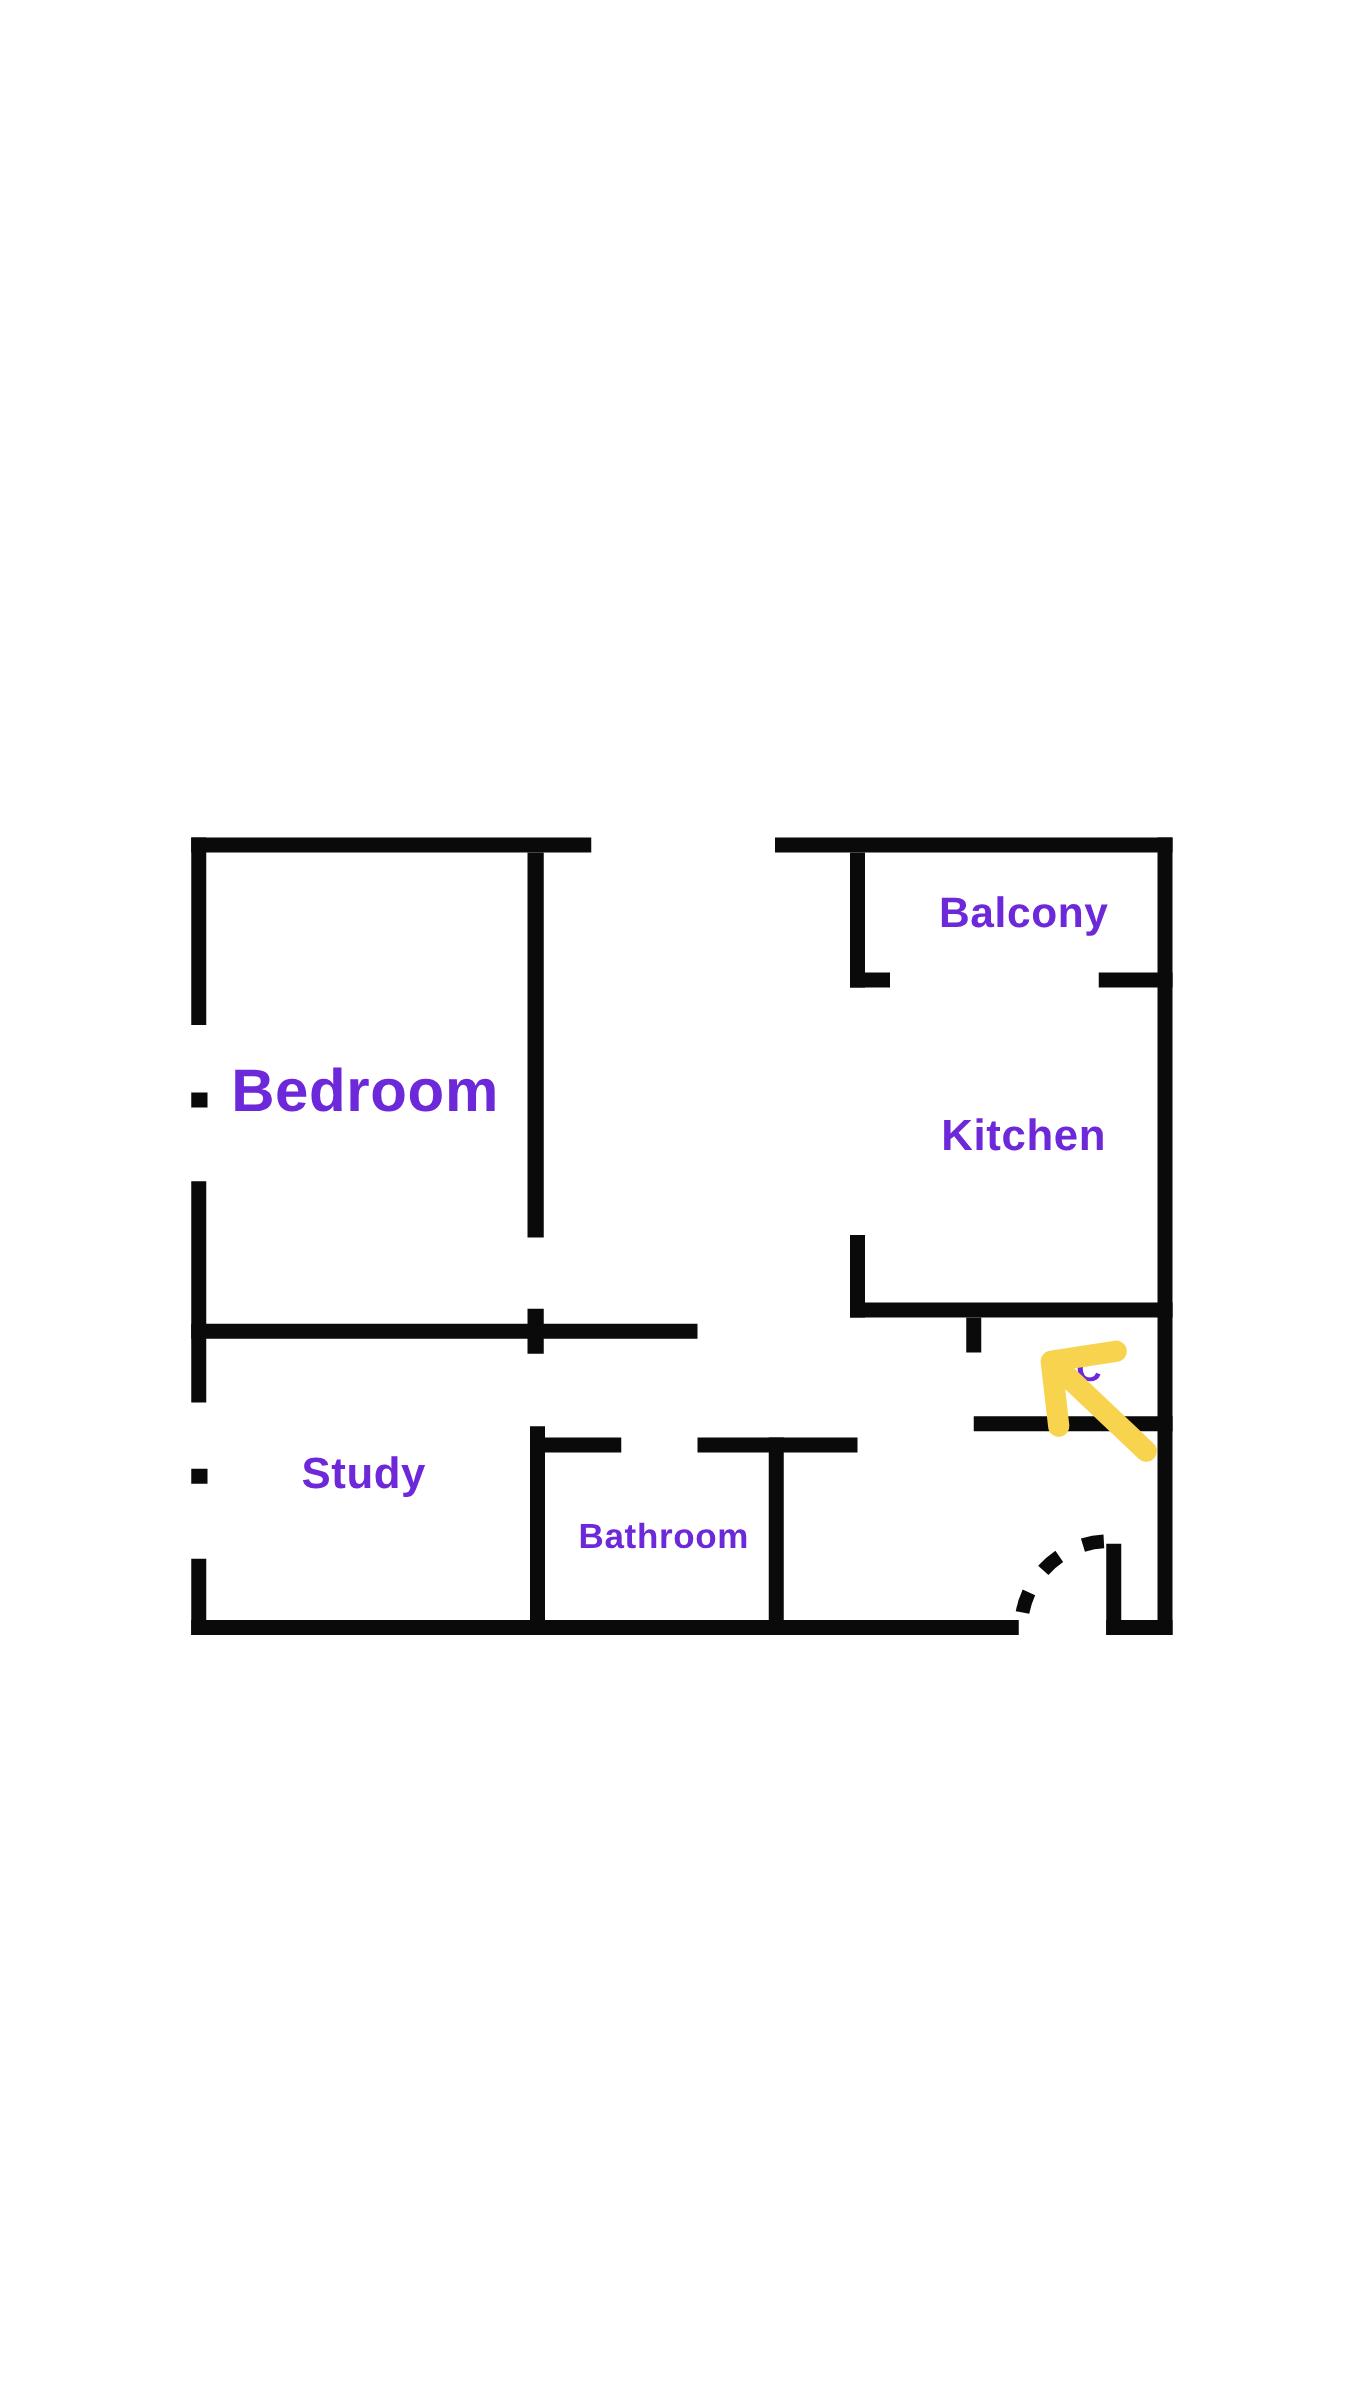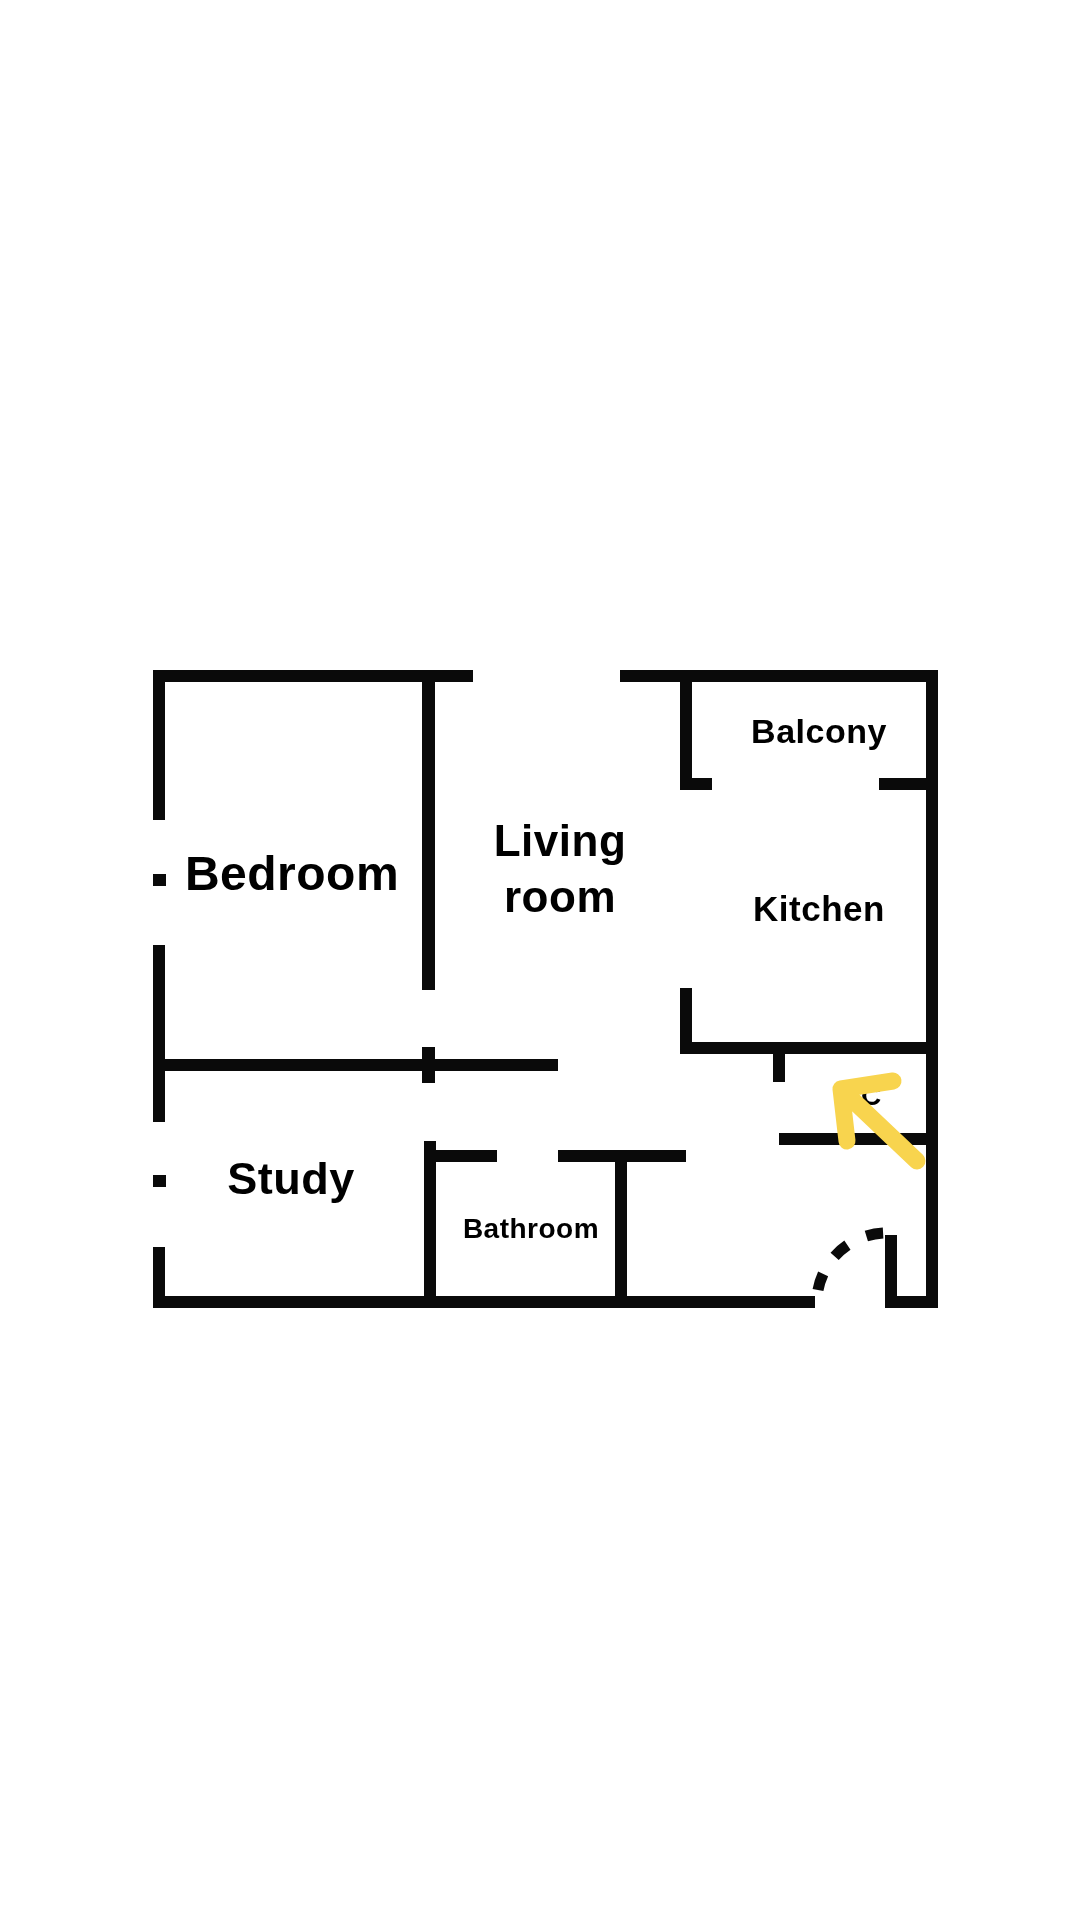--- a/index.html
+++ b/index.html
@@ -15,31 +15,31 @@
     overflow: hidden;
     font-family: "Liberation Sans", "DejaVu Sans", sans-serif;
   }
   .wall {
     position: absolute;
     background: #0a0a0a;
   }
   .room-label {
     position: absolute;
     transform: translate(-50%, -50%);
-    color: #000000;
+    color: #6d28d9;
     font-weight: 700;
     white-space: nowrap;
     text-align: center;
     letter-spacing: 0.5px;
   }
   #lbl-bedroom   { left: 292px; top: 873px;  font-size: 48px; }
   #lbl-living    { left: 560px; top: 869px;  font-size: 44px; line-height: 1.27; }
   #lbl-balcony   { left: 819px; top: 731px;  font-size: 34px; }
   #lbl-kitchen   { left: 819px; top: 909px;  font-size: 35px; }
-  #lbl-study     { left: 291px; top: 1179px; font-size: 45px; }
+  #lbl-study     { left: 291px; top: 1179px; font-size: 35px; }
   #lbl-bathroom  { left: 531px; top: 1229px; font-size: 28px; }
   #lbl-wc        { left: 858px; top: 1096px; font-size: 28px; }
   #overlay {
     position: absolute;
     left: 0; top: 0;
     width: 1080px;
     height: 1920px;
     pointer-events: none;
   }
 </style>
@@ -73,24 +73,20 @@
   <div class="wall" style="left:773px; top:1054px; width:12px;  height:28px;"></div>
   <div class="wall" style="left:779px; top:1133px; width:159px; height:12px;"></div>
 
   <div class="wall" style="left:424px; top:1150px; width:73px;  height:12px;"></div>
   <div class="wall" style="left:558px; top:1150px; width:128px; height:12px;"></div>
   <div class="wall" style="left:424px; top:1141px; width:12px;  height:167px;"></div>
   <div class="wall" style="left:615px; top:1150px; width:12px;  height:158px;"></div>
 
   <div class="room-label" id="lbl-bedroom">Bedroom</div>
 
-  <div class="room-label" id="lbl-living">
-    <span style="display:block;">Living</span>
-    <span style="display:block;">room</span>
-  </div>
 
   <div class="room-label" id="lbl-balcony">Balcony</div>
   <div class="room-label" id="lbl-kitchen">Kitchen</div>
   <div class="room-label" id="lbl-study">Study</div>
   <div class="room-label" id="lbl-bathroom">Bathroom</div>
   <div class="room-label" id="lbl-wc">WC</div>
 
   <svg id="overlay" viewBox="0 0 1080 1920" xmlns="http://www.w3.org/2000/svg">
     <path d="M 818 1290 A 70 70 0 0 1 887 1233" fill="none" stroke="#0a0a0a" stroke-width="11" stroke-dasharray="17 21" stroke-linecap="butt"></path>
     <path d="M 917 1161 L 841 1089 M 893 1081 L 841 1089 L 847 1141" fill="none" stroke-width="17" stroke-linecap="round" stroke-linejoin="round" stroke="#F8D44E"></path>

